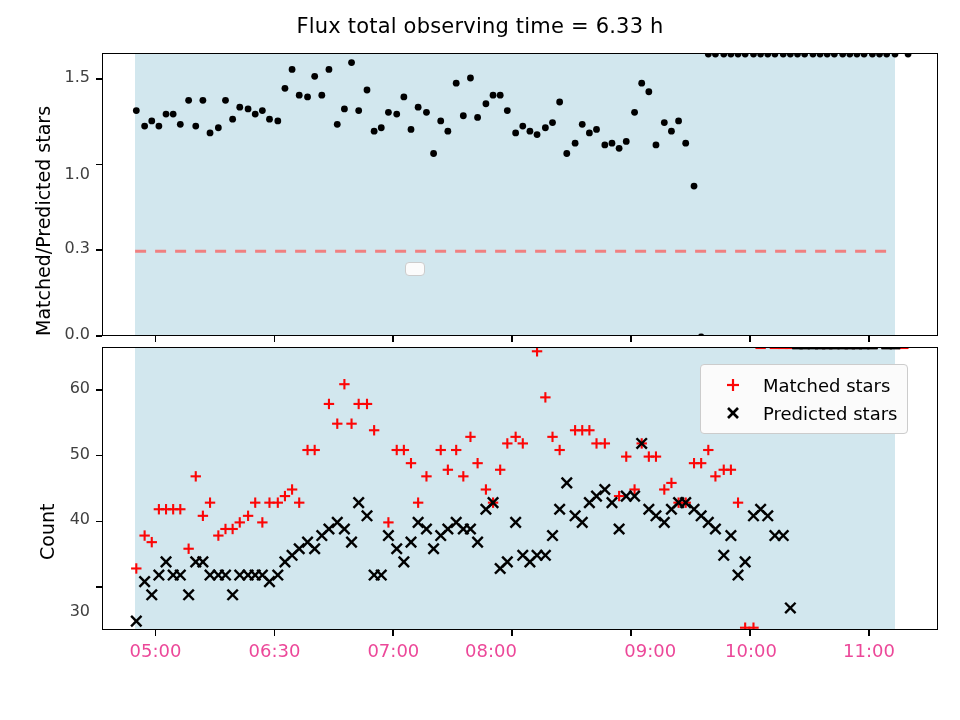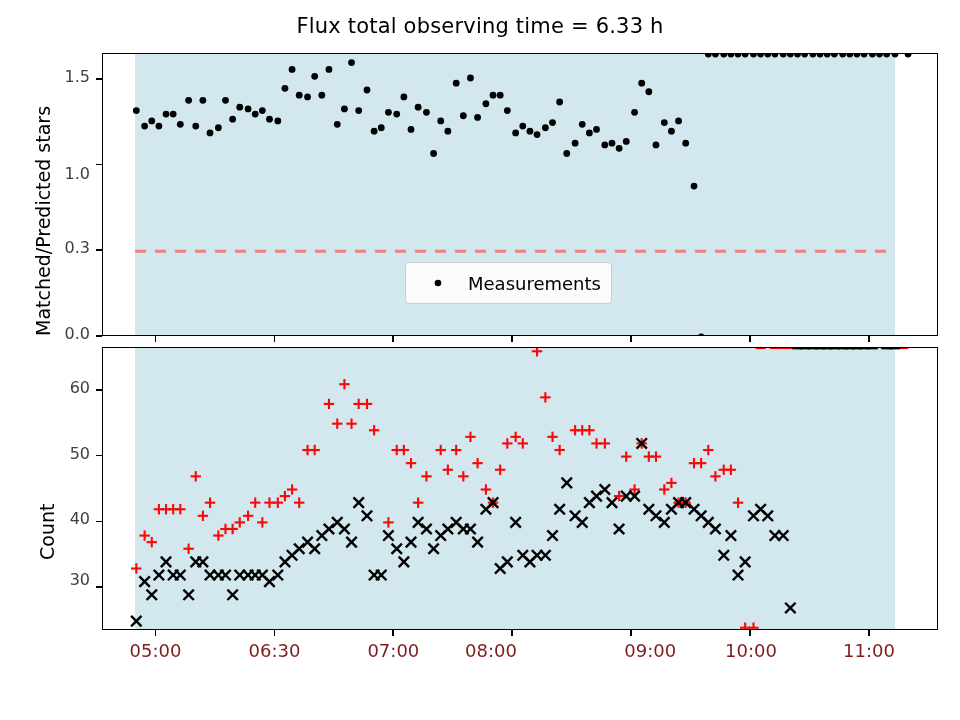--- a/index.html
+++ b/index.html
@@ -22,21 +22,21 @@
   .ylabel{position:absolute;transform-origin:0 0;font-size:19px;white-space:nowrap;color:#000;}
   #ylabTop{left:32px;top:336px;transform:rotate(-90deg);}
   #ylabBot{left:36px;top:560px;transform:rotate(-90deg);}
 
   .xlabel{position:absolute;left:0;top:676px;width:960px;text-align:center;font-size:19px;color:#000;}
 
   .tickmark{position:absolute;background:#000;}
   .ytickmark{width:6px;height:1.8px;}
   .xtickmark{width:1.8px;height:6px;}
   .ytlabel{position:absolute;font-size:16px;text-align:right;color:#404040;white-space:nowrap;}
-  .xtlabel{position:absolute;font-size:18px;text-align:center;color:#7f1d1d;white-space:nowrap;}
+  .xtlabel{position:absolute;font-size:18px;text-align:center;color:#ec4899;white-space:nowrap;}
 
   .legend{position:absolute;background:#fbfbfb;border:1px solid #cccccc;border-radius:4px;
           padding:6px 10px 6px 8px;box-sizing:border-box;}
   .legrow{display:flex;align-items:center;height:28px;}
   .legkey{width:48px;display:flex;align-items:center;justify-content:center;}
   .legtxt{font-size:18px;color:#000;padding-left:6px;white-space:nowrap;}
   #legendTop{left:405px;top:262px;}
   #legendBot{left:700px;top:364px;}
 
   .dot{fill:#000;}
@@ -178,28 +178,20 @@
       <div class="tickmark xtickmark" style="left: 154.614px; top: 336px;"></div>
       <div class="tickmark xtickmark" style="left: 273.532px; top: 336px;"></div>
       <div class="tickmark xtickmark" style="left: 392.451px; top: 336px;"></div>
       <div class="tickmark xtickmark" style="left: 511.37px; top: 336px;"></div>
       <div class="tickmark xtickmark" style="left: 630.289px; top: 336px;"></div>
       <div class="tickmark xtickmark" style="left: 749.208px; top: 336px;"></div>
       <div class="tickmark xtickmark" style="left: 868.127px; top: 336px;"></div>
     </div>
 
   <div class="legend" id="legendTop">
-    <div class="legrow">
-      <span class="legkey">
-        <svg width="40" height="14">
-            <circle cx="20" cy="7" r="3.3" fill="#000"></circle>
-          </svg>
-      </span>
-      <span class="legtxt">Measurements</span>
-    </div>
   </div>
 
   <div class="panel" id="panelBot">
     <div class="plotarea">
       <div class="shade" id="shadeBot" style="left: 32.1081px; width: 759.892px; background: rgb(210, 231, 238);"></div>
       <svg class="layer" id="svgBot">
           <line x1="33.29729729729733" y1="215.27674418604653" x2="33.29729729729733" y2="225.6767441860465" class="matched"></line>
           <line x1="28.097297297297327" y1="220.47674418604652" x2="38.49729729729733" y2="220.47674418604652" class="matched"></line>
           <line x1="41.621621621621685" y1="182.36976744186046" x2="41.621621621621685" y2="192.76976744186044" class="matched"></line>
           <line x1="36.42162162162168" y1="187.56976744186045" x2="46.82162162162169" y2="187.56976744186045" class="matched"></line>
@@ -588,21 +580,21 @@
           <line x1="778.4756756756757" y1="NaN" x2="788.8756756756758" y2="NaN" class="predicted"></line>
           <line x1="788.8756756756758" y1="NaN" x2="778.4756756756757" y2="NaN" class="predicted"></line>
           <line x1="786.8" y1="NaN" x2="797.2" y2="NaN" class="predicted"></line>
           <line x1="797.2" y1="NaN" x2="786.8" y2="NaN" class="predicted"></line>
         </svg>
     </div>
   </div>
   <div class="ylabel" id="ylabBot">Count</div>
   <div id="ytickBot">
       <div class="tickmark ytickmark" style="left: 96px; top: 586.321px;"></div>
-      <div class="ytlabel" style="left: 16px; top: 570px; width: 74px;">30</div>
+      <div class="ytlabel" style="left: 16px; top: 601px; width: 74px;">30</div>
       <div class="tickmark ytickmark" style="left: 96px; top: 520.507px;"></div>
       <div class="ytlabel" style="left: 16px; top: 509.407px; width: 74px;">40</div>
       <div class="tickmark ytickmark" style="left: 96px; top: 454.693px;"></div>
       <div class="ytlabel" style="left: 16px; top: 443.593px; width: 74px;">50</div>
       <div class="tickmark ytickmark" style="left: 96px; top: 388.879px;"></div>
       <div class="ytlabel" style="left: 16px; top: 377.779px; width: 74px;">60</div>
     </div>
   <div id="xtickBot">
       <div class="tickmark xtickmark" style="left: 154.614px; top: 630px;"></div>
       <div class="xtlabel" style="left: 110.514px; top: 640px; width: 90px;">05:00</div>
@@ -613,14 +605,34 @@
       <div class="tickmark xtickmark" style="left: 511.37px; top: 630px;"></div>
       <div class="xtlabel" style="left: 446px; top: 640px; width: 90px;">08:00</div>
       <div class="tickmark xtickmark" style="left: 630.289px; top: 630px;"></div>
       <div class="xtlabel" style="left: 586.189px; top: 640px; width: 90px; text-align: right;">09:00</div>
       <div class="tickmark xtickmark" style="left: 749.208px; top: 630px;"></div>
       <div class="xtlabel" style="left: 706px; top: 640px; width: 90px;">10:00</div>
       <div class="tickmark xtickmark" style="left: 868.127px; top: 630px;"></div>
       <div class="xtlabel" style="left: 824.027px; top: 640px; width: 90px;">11:00</div>
     </div>
 
+  <div class="legend" id="legendBot">
+    <div class="legrow">
+      <span class="legkey">
+        <svg width="40" height="18">
+            <line x1="20" y1="3" x2="20" y2="15" stroke="#fc0606" stroke-width="2.2"></line>
+            <line x1="14" y1="9" x2="26" y2="9" stroke="#fc0606" stroke-width="2.2"></line>
+          </svg>
+      </span>
+      <span class="legtxt">Matched stars</span>
+    </div>
+    <div class="legrow">
+      <span class="legkey">
+        <svg width="40" height="18">
+            <line x1="15" y1="4" x2="25" y2="14" stroke="#000" stroke-width="2.6"></line>
+            <line x1="25" y1="4" x2="15" y2="14" stroke="#000" stroke-width="2.6"></line>
+          </svg>
+      </span>
+      <span class="legtxt">Predicted stars</span>
+    </div>
+  </div>
 
 </div>
 
 </body></html>

